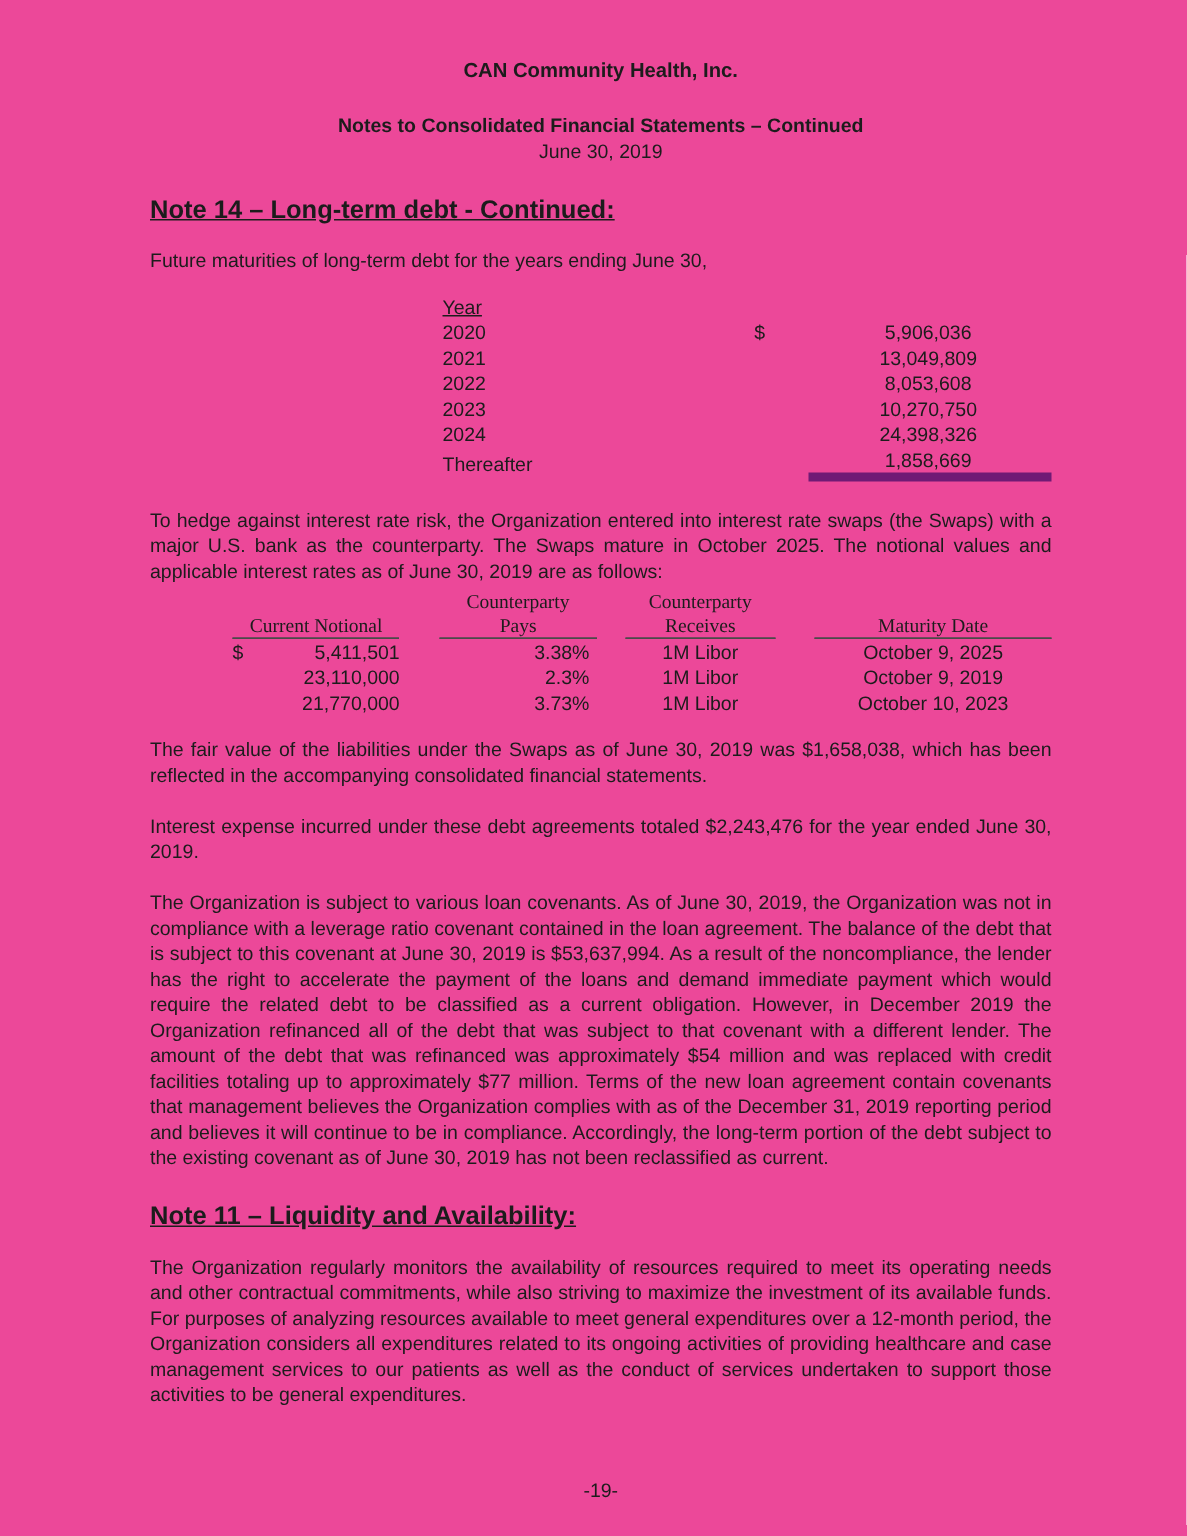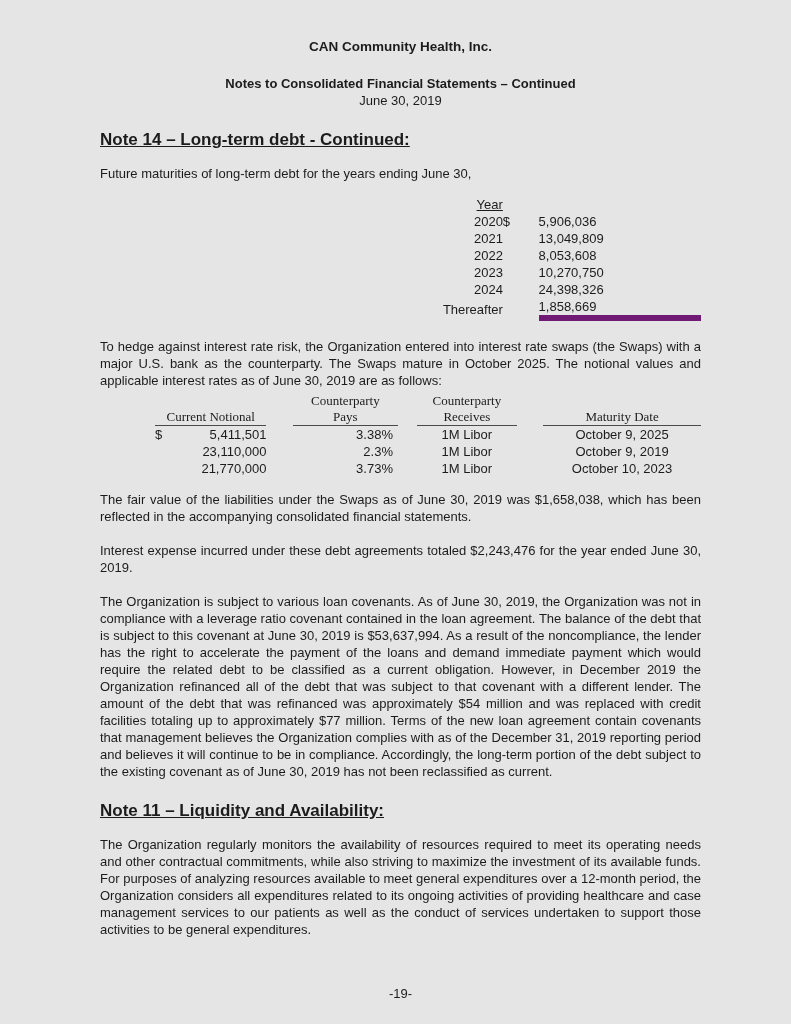--- a/index.html
+++ b/index.html
@@ -2,21 +2,21 @@
 <html><head>
 <meta charset="utf-8">
 <style>
   html, body { margin: 0; padding: 0; background: #ffffff; }
   .page {
     position: relative;
     width: 791px;
     height: 1024px;
     box-sizing: border-box;
     margin: 0 auto;
-    background: #e5e5e5;
+    background: #ec4899;
     padding: 38px 90px 22px 100px;
     font-family: "Liberation Sans", sans-serif;
     font-size: 13px;
     line-height: 17px;
     color: #1c1c1c;
     display: flex;
     flex-direction: column;
     overflow: hidden;
   }
   .center { text-align: center; }
@@ -32,23 +32,23 @@
   }
   .para { margin: 17px 0 0 0; text-align: justify; }
   .para-tight { margin: 14px 0 0 0; text-align: justify; }
 
   
   .mat-table {
     border-collapse: collapse;
     margin: 14px 0 0 195px;
   }
   .mat-table td { padding: 0; height: 17px; vertical-align: bottom; }
-  .mat-c-lbl { width: 128px; text-align: right; margin-left: 16px; }
+  .mat-c-lbl { width: 128px; text-align: left; margin-left: 16px; }
   .mat-c-cur { width: 22px; text-align: left; }
-  .mat-c-amt { width: 98px; text-align: left; padding-right: 2px !important; }
+  .mat-c-amt { width: 98px; text-align: center; padding-right: 2px !important; }
   .u-text { text-decoration: underline; }
   .rule-bottom { border-bottom: 6px solid #701a75; }
   .rule-total { border-bottom: 4px double #8d8d8d; }
 
   
   .swap-table {
     border-collapse: collapse;
     margin: 4px 0 0 55px;
   }
   .swap-table th, .swap-table td { padding: 0; font-weight: 400; vertical-align: bottom; }

